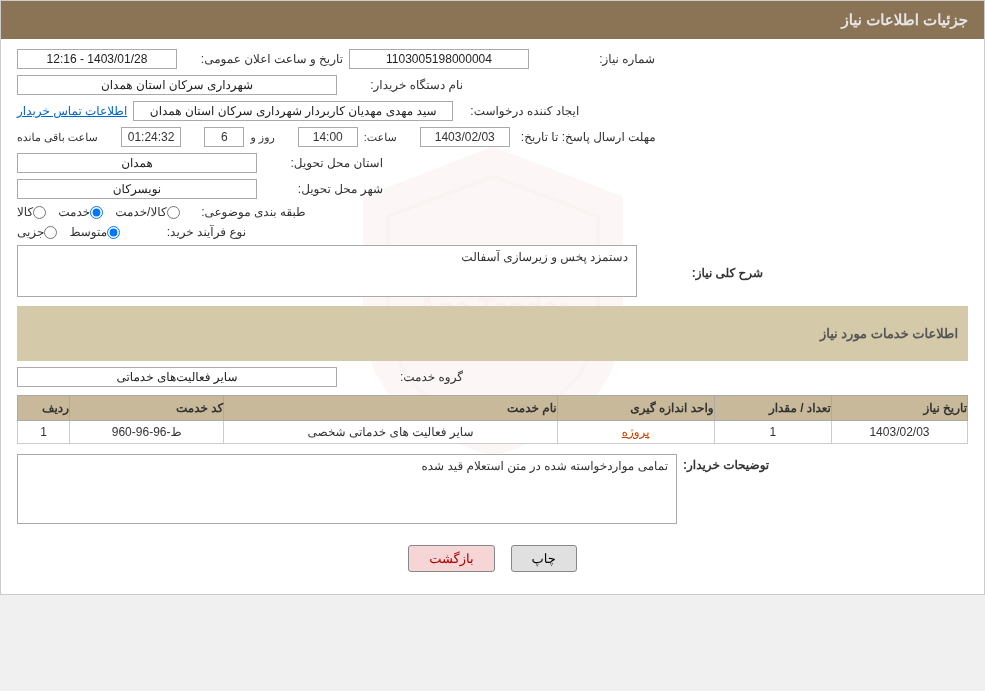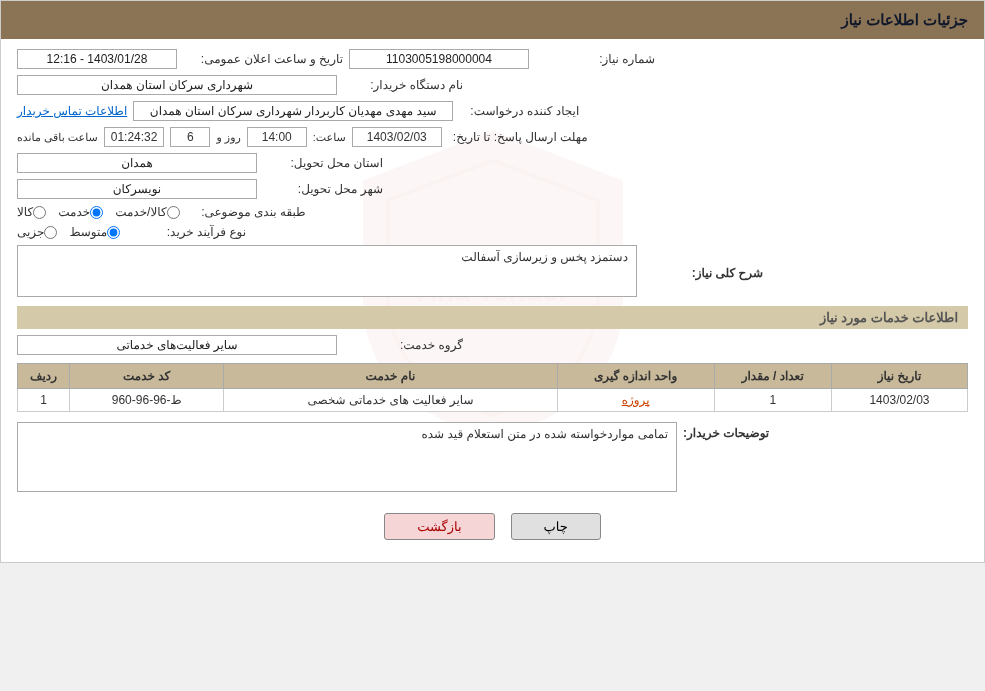--- a/index.html
+++ b/index.html
@@ -11,35 +11,35 @@
       color: #333;
     }
     .page-wrapper {
       max-width: 985px;
       margin: 0 auto;
       background: #fff;
       border: 1px solid #ccc;
     }
     .header-bar {
       background: #8b7355;
-      color: #0f172a;
+      color: #e5e5e5;
       text-align: right;
       padding: 10px 16px;
       font-size: 15px;
       font-weight: bold;
     }
     .content {
       padding: 10px 16px;
     }
     .section-title {
       background: #d4c9a8;
       color: #555;
       font-weight: bold;
       font-size: 13px;
-      padding: 4px 10px;
+      padding: 20px 10px;
       margin: 2px 0 6px 0;
       text-align: right;
     }
     .info-row {
       display: flex;
       align-items: center;
       justify-content: flex-end;
       margin-bottom: 6px;
       gap: 6px;
     }
@@ -82,20 +82,21 @@
       gap: 6px;
       margin-bottom: 6px;
     }
     .small-box {
       border: 1px solid #aaa;
       background: #fff;
       padding: 2px 6px;
       font-size: 12px;
       min-width: 60px;
       text-align: center;
+      margin-left: 17px;
     }
     .radio-group {
       display: flex;
       gap: 12px;
       align-items: center;
       direction: rtl;
     }
     .radio-item {
       display: flex;
       align-items: center;
@@ -131,20 +132,21 @@
       border-collapse: collapse;
       font-size: 12px;
       text-align: center;
     }
     .data-table th {
       background: #c8b99a;
       border: 1px solid #aaa;
       padding: 5px 0;
       font-weight: bold;
       color: #333;
+      text-align: right;
     }
     .data-table td {
       border: 1px solid #ccc;
       padding: 4px 6px;
       background: #fff;
     }
     .data-table td.link-cell {
       color: #cc4400;
       text-decoration: underline;
     }
@@ -174,21 +176,21 @@
       font-family: Tahoma, Arial, sans-serif;
       color: #333;
     }
     .btn-row {
       display: flex;
       justify-content: center;
       gap: 16px;
       padding: 12px 0;
     }
     .btn {
-      padding: 5px 32px;
+      padding: 5px 20px;
       font-size: 13px;
       font-family: Tahoma, Arial, sans-serif;
       cursor: pointer;
       border: 1px solid #888;
       background: #e8e8e8;
       border-radius: 3px;
     }
     .btn-print {
       background: #e0e0e0;
     }

